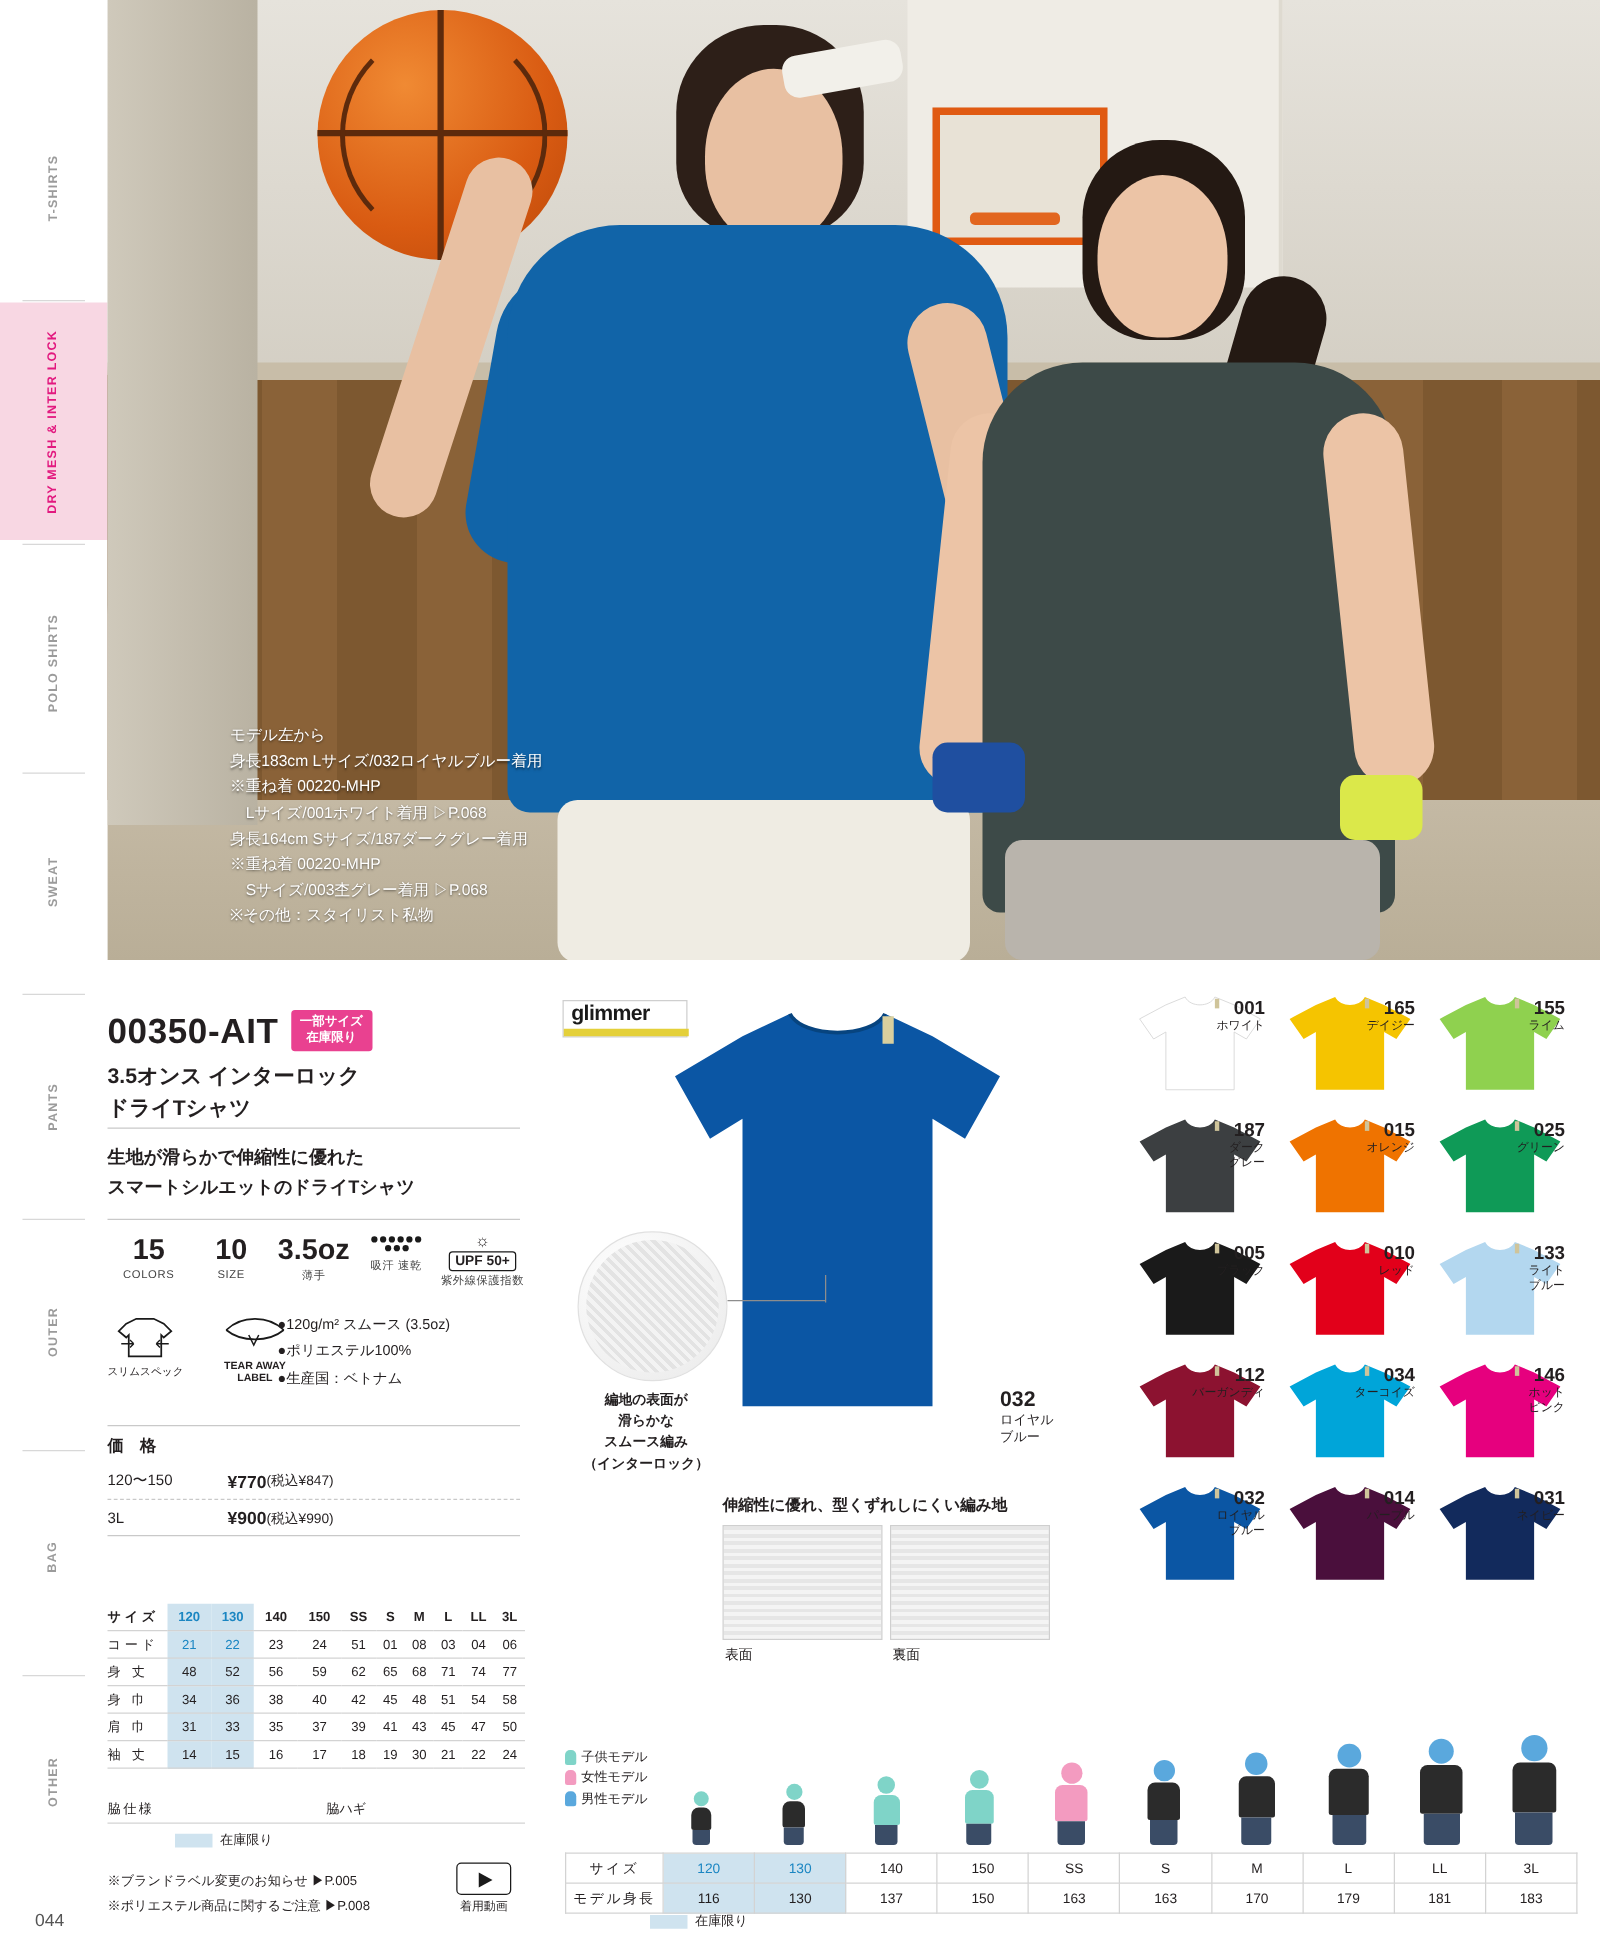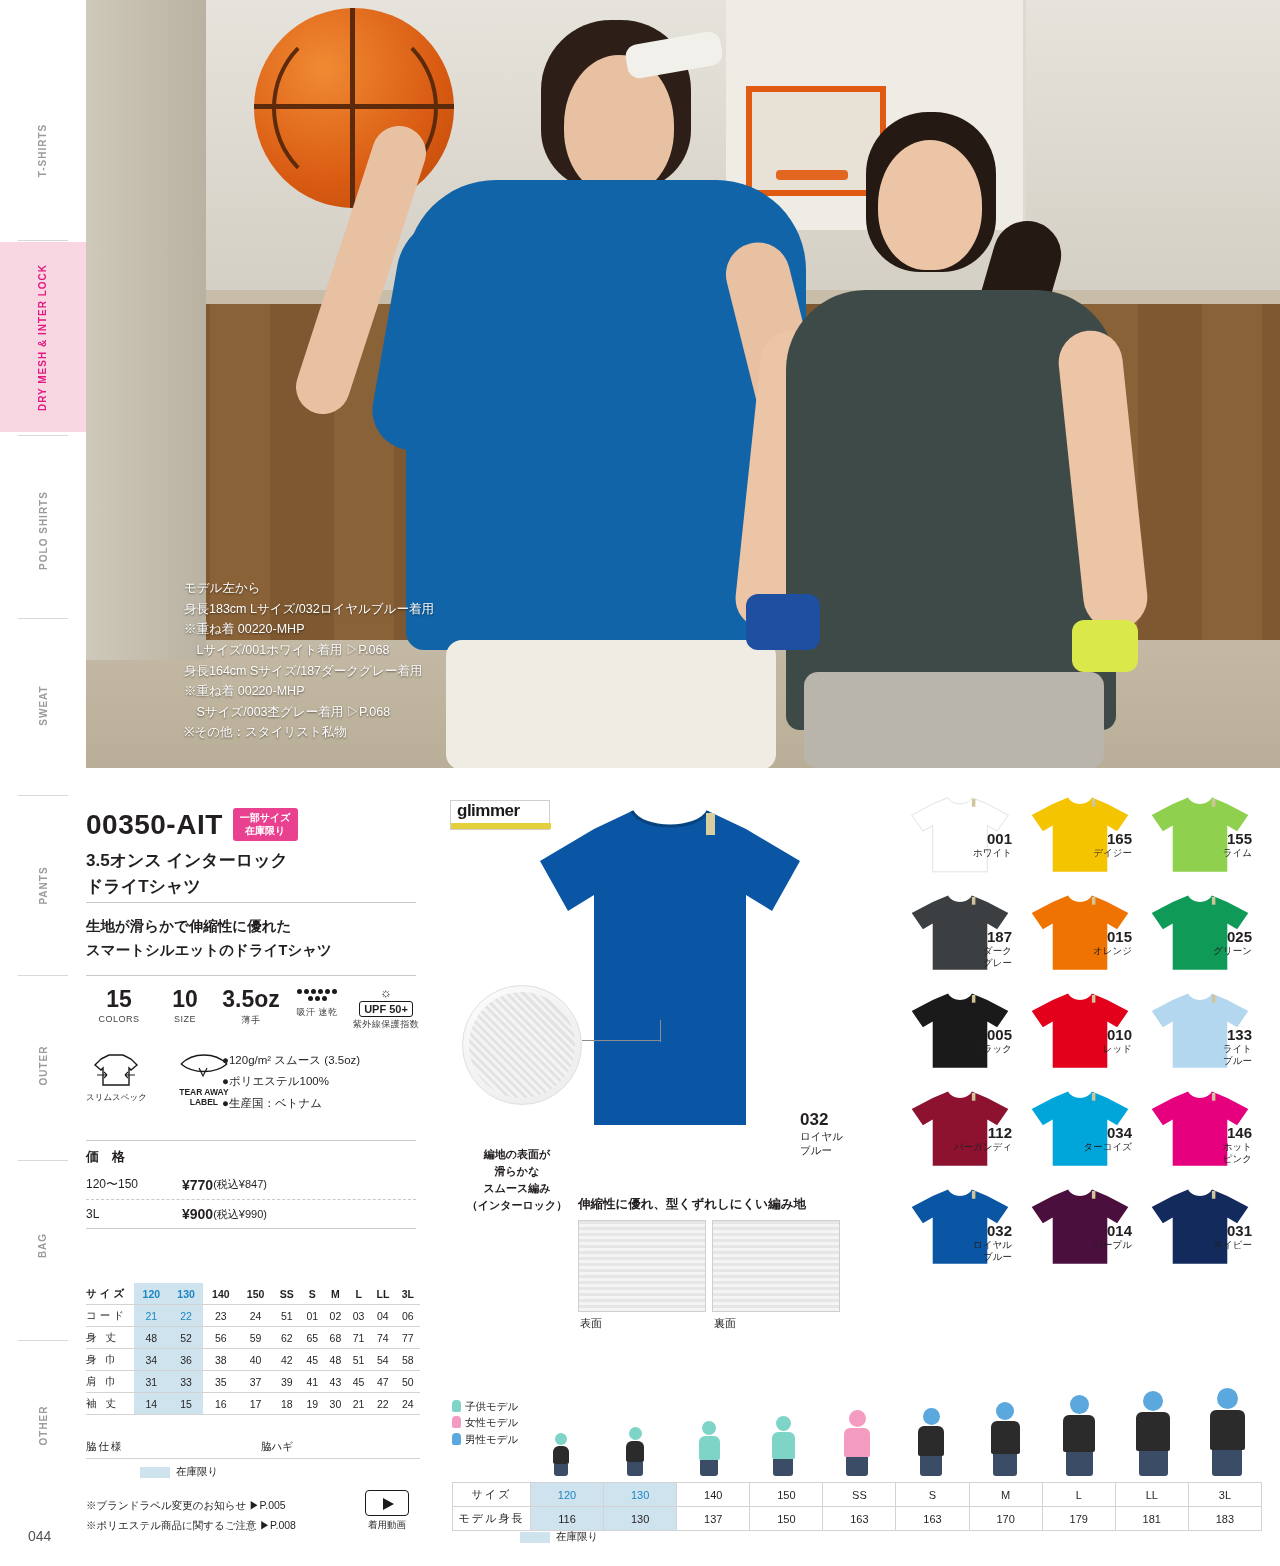--- a/index.html
+++ b/index.html
@@ -143,21 +143,21 @@
 
   .knit-title { position:absolute; left:578px; top:1196px; font-size:12.5px; font-weight:bold; }
   .knit-box { position:absolute; top:1220px; width:128px; height:92px; border:1px solid #cfcfcf;
      background:repeating-linear-gradient(0deg,#f4f4f4 0 3px,#e6e6e6 3px 6px); }
   .knit-cap { position:absolute; top:1316px; font-size:11px; }
 
   
   .colors { position:absolute; left:900px; top:790px; width:360px; display:grid; grid-template-columns:repeat(3,120px); }
   .color-cell { position:relative; height:98px; }
   .color-cell .tee { position:absolute; left:6px; top:2px; width:108px; height:84px; }
-  .color-cell .lbl { position:absolute; right:8px; top:40px; text-align:right; }
+  .color-cell .lbl { position:absolute; right:8px; top:8px; text-align:right; }
   .color-cell .lbl .num { font-size:15px; font-weight:bold; }
   .color-cell .lbl .nm { font-size:9.5px; line-height:1.25; }
   .legend { position:absolute; left:452px; top:1398px; font-size:10.5px; line-height:1.55; }
   .legend div { display:flex; align-items:center; gap:4px; }
   .legend .fig { width:9px; height:12px; display:inline-block; border-radius:4px 4px 2px 2px; }
 
   .figures { position:absolute; left:524px; top:1380px; width:740px; height:96px; display:flex; align-items:flex-end; }
   .figcol { width:82px; display:flex; flex-direction:column; align-items:center; justify-content:flex-end; }
   .fighead { border-radius:50%; }
   .figbody { border-radius:6px 6px 2px 2px; }
@@ -360,21 +360,21 @@
   </thead>
   <tbody>
     <tr>
       <td class="lab">コード</td>
       <td class="hl hlt">21</td>
       <td class="hl hlt">22</td>
       <td>23</td>
       <td>24</td>
       <td>51</td>
       <td>01</td>
-      <td>02</td>
+      <td>08</td>
       <td>03</td>
       <td>04</td>
       <td>06</td>
     </tr>
     <tr>
       <td class="lab">身 丈</td>
       <td class="hl">48</td>
       <td class="hl">52</td>
       <td>56</td>
       <td>59</td>
@@ -454,21 +454,21 @@
 <svg class="tee-main" viewBox="0 0 300 350">
   <path d="M112 16 L74 34 L20 66 L48 116 L74 100 L74 330 L226 330 L226 100 L252 116 L280 66 L226 34 L188 16
            C178 36 122 36 112 16 Z" fill="#0b56a4"></path>
   <path d="M112 16 C122 36 178 36 188 16" fill="none" stroke="#07447f" stroke-width="3"></path>
   <rect x="186" y="18" width="9" height="22" fill="#d9cf9e"></rect>
 </svg>
 
 <div class="swatch-circle"></div>
 <div class="leader"></div>
 <div class="leader-v"></div>
-<div class="swatch-cap" style="white-space:pre-line;margin-top:34px;">編地の表面が
+<div class="swatch-cap" style="white-space:pre-line;">編地の表面が
 滑らかな
 スムース編み
 （インターロック）</div>
 
 <div class="main-color-code">
   <div class="num">032</div>
   <div class="nm" style="white-space:pre-line;">ロイヤル
 ブルー</div>
 </div>
 

